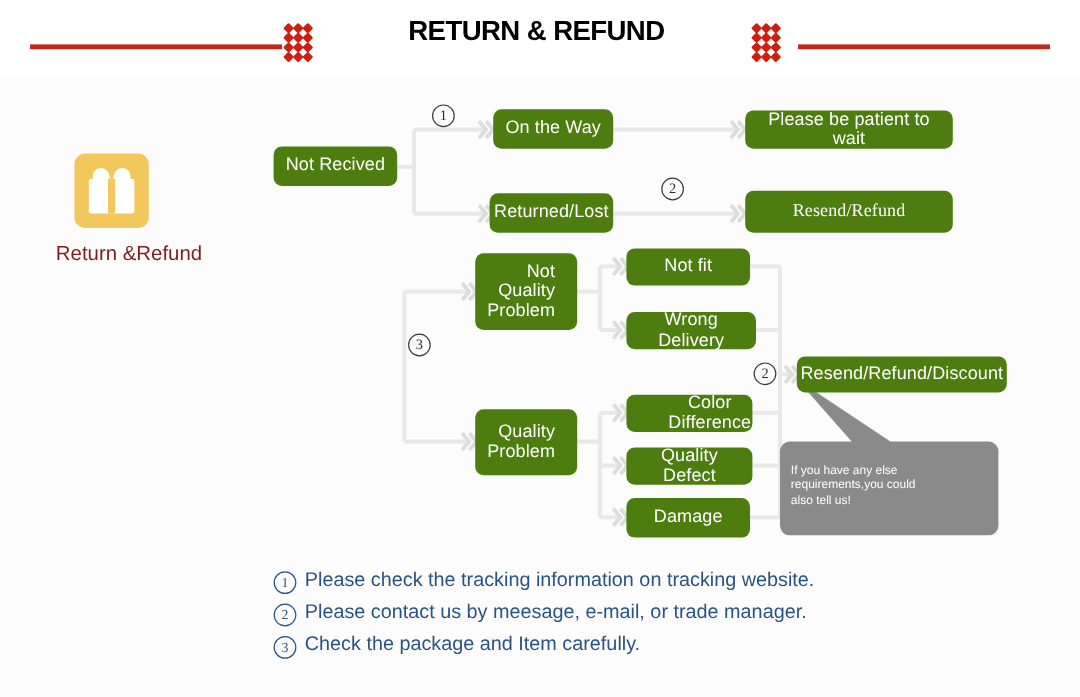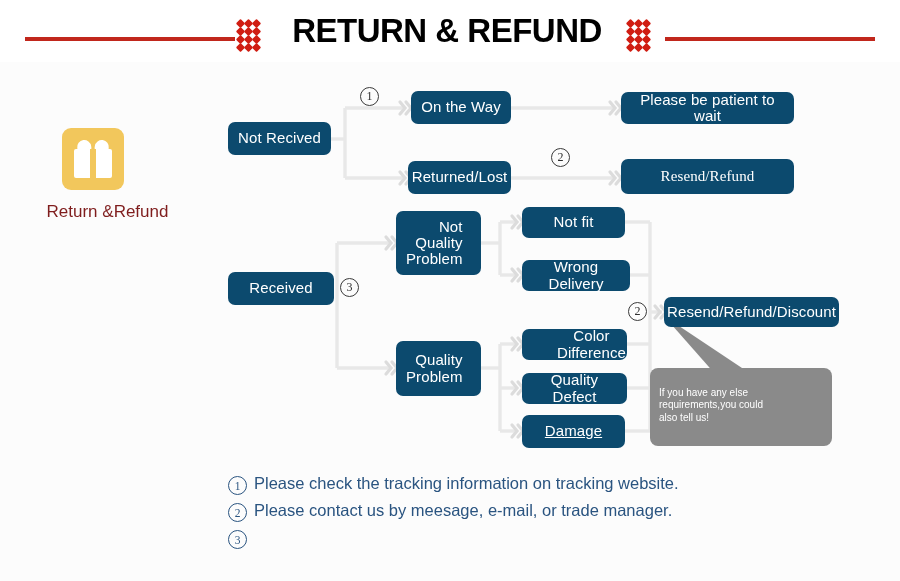--- a/index.html
+++ b/index.html
@@ -41,21 +41,21 @@
     display: block; width: 7px; height: 7px;
     background: #d01d12;
     border-radius: 1px;
     transform: rotate(45deg) scale(0.92);
   }
   #dots-left  { left: 237px; }
   #dots-right { left: 627px; }
   #title-text {
     position: absolute; left: 268px; top: 12px;
     width: 358px; text-align: center;
-    font-size: 33px; font-weight: bold;
+    font-size: 23px; font-weight: bold;
     letter-spacing: -0.5px;
     color: #000000;
     white-space: nowrap;
     font-family: "Liberation Sans", sans-serif;
   }
 
   
   #badge { position: absolute; left: 0; top: 90px; width: 215px; }
   #gift-icon {
     position: absolute; left: 62px; top: 38px;
@@ -86,21 +86,21 @@
     font-size: 17px; color: #7f1d1d;
     white-space: nowrap;
   }
 
   
   #flow { position: absolute; left: 0; top: 0; width: 900px; height: 581px; }
   #flow-svg { position: absolute; left: 0; top: 0; }
 
   .node {
     position: absolute;
-    background: #0c4a6e;
+    background: #4d7c0f;
     border-radius: 7px;
     color: #ffffff;
     display: flex;
     align-items: center;
     padding: 0 10px;
     font-size: 15px;
     line-height: 1.08;
     white-space: pre-line;
     letter-spacing: 0.1px;
   }
@@ -279,23 +279,20 @@
     </div>
 
     <div class="node c" style="left:621px; top:92px; width:173px; height:32px;align-items:center;">
       <span>Please be patient to wait</span>
     </div>
 
     <div class="node c" style="left:621px; top:159px; width:173px; height:35px;font-family:Liberation Serif, serif;">
       <span>Resend/Refund</span>
     </div>
 
-    <div class="node c" style="left:228px; top:272px; width:106px; height:33px;">
-      <span>Received</span>
-    </div>
 
     <div class="node l" style="left:396px; top:211px; width:85px; height:64px;">
       <span>Not
 Quality
 Problem</span>
     </div>
 
     <div class="node l" style="left:396px; top:341px; width:85px; height:55px;">
       <span>Quality
 Problem</span>
@@ -310,21 +307,21 @@
     </div>
 
     <div class="node c" style="left:522px; top:329px; width:105px; height:31px;padding-left:44px;">
       <span>Color Difference</span>
     </div>
 
     <div class="node c" style="left:522px; top:373px; width:105px; height:31px;">
       <span>Quality Defect</span>
     </div>
 
-    <div class="node c" style="left:522px; top:415px; width:103px; height:33px;text-decoration:underline;">
+    <div class="node c" style="left:522px; top:415px; width:103px; height:33px;">
       <span>Damage</span>
     </div>
 
     <div class="node c" style="left:664px; top:297px; width:175px; height:30px;">
       <span>Resend/Refund/Discount</span>
     </div>
 
     <div id="bubble">
       <span>If you have any else
 requirements,you could
@@ -350,16 +347,17 @@
     <div class="note-row">
       <div class="note-num">1</div>
       <div class="note-text">Please check the tracking information on tracking website.</div>
     </div>
     <div class="note-row">
       <div class="note-num">2</div>
       <div class="note-text">Please contact us by meesage, e-mail, or trade manager.</div>
     </div>
     <div class="note-row">
       <div class="note-num">3</div>
+      <div class="note-text">Check the package and Item carefully.</div>
     </div>
   </div>
 
 </div>
 
 </body></html>

